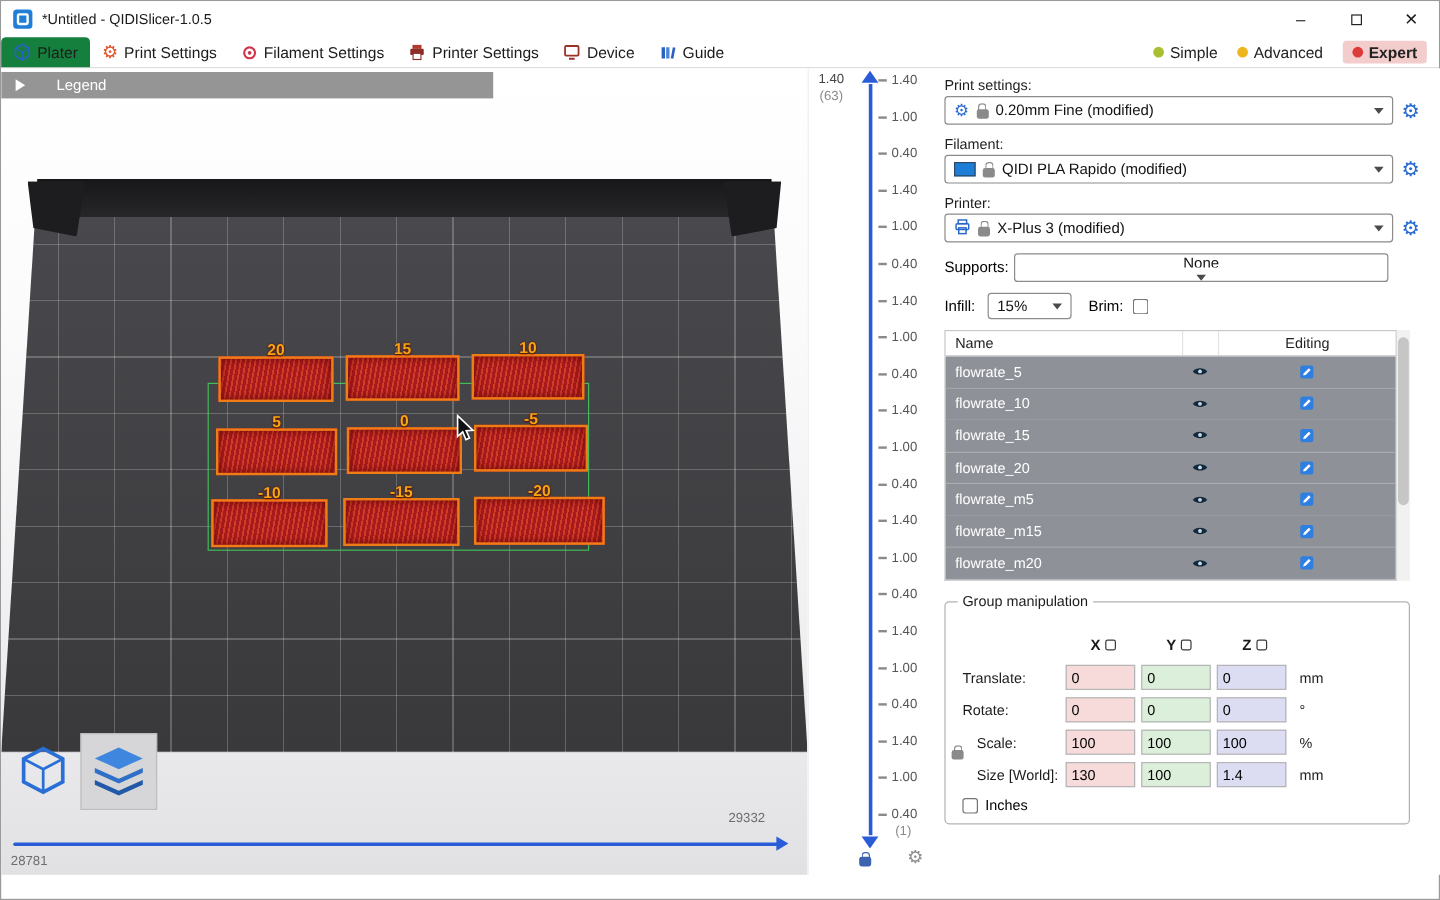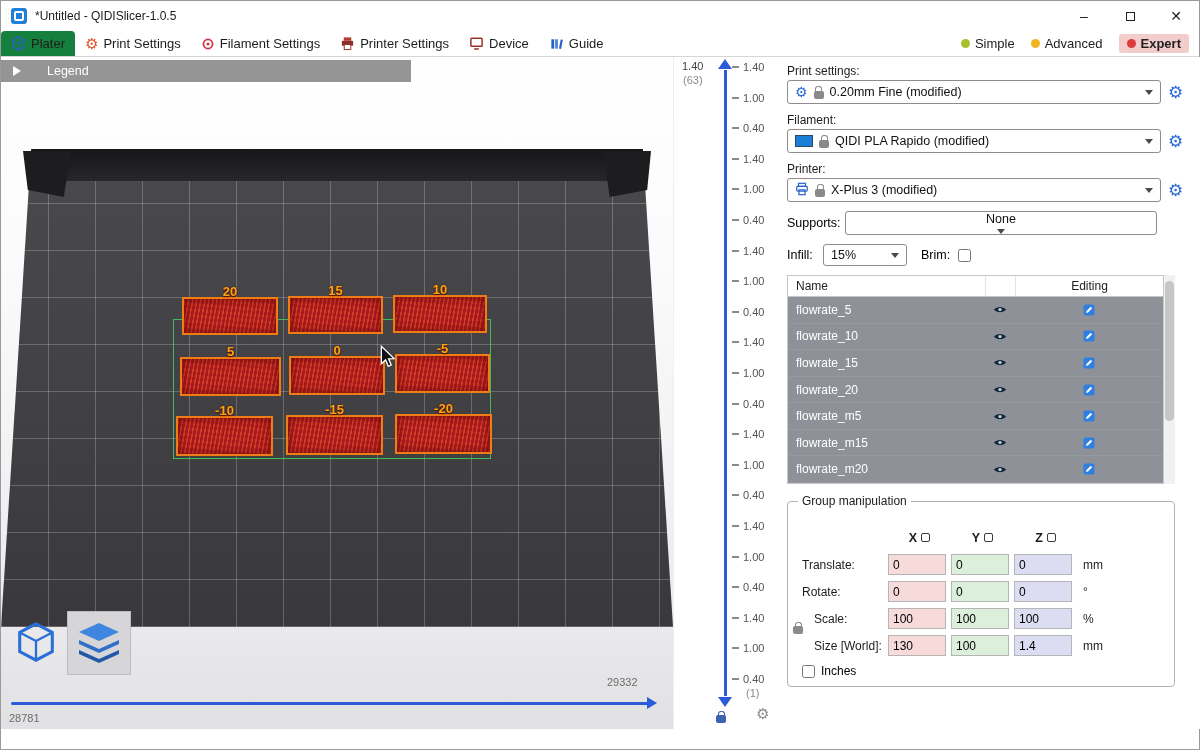--- a/index.html
+++ b/index.html
@@ -95,21 +95,21 @@
   .comborow { display:flex; align-items:center; gap:7px; }
   .combo { width:374px; height:24px; border:1px solid #8c8c8c; border-radius:3px; background:#fff;
     display:flex; align-items:center; gap:6px; padding:0 7px; font-size:12.5px; color:#111; }
   .combo .combo-text { flex:1; white-space:nowrap; overflow:hidden; }
   .chev { width:0; height:0; border-left:4px solid transparent; border-right:4px solid transparent; border-top:5px solid #4a4a4a; }
   .gearbtn { color:#2a6bd2; font-size:17px; line-height:1; }
   .cicon-gear { color:#2a6bd2; font-size:14px; line-height:1; }
   .swatch { width:18px; height:12px; border:1px solid #2c4a66; background:#1d7ed8; flex:0 0 auto; }
   .inline-row { display:flex; align-items:center; margin-top:9px; font-size:12.5px; }
   .combo.supports { width:312px;flex-direction:column; }
-  .combo.infill { width:84px; height:22px; }
+  .combo.infill { width:70px; height:22px; }
   .lbl-supports { width:58px; }
   .lbl-infill { width:36px; }
   .lbl-brim { margin-left:14px; margin-right:8px; }
   input[type="checkbox"] { width:13px; height:13px; }
 
   
   .objtable-wrap { display:flex; margin-top:9px; }
   .objtable { width:377px; }
   .ot-head { height:22px; display:flex; align-items:center; border:1px solid #c7c7c7; background:#fff; font-size:12px; color:#222; }
   .th-name { flex:1; padding-left:8px; }
@@ -250,21 +250,21 @@
           </div>
           <div class="bedobj" style="left: 394px; top: 297px; width: 95px; height: 39px;">
             <span class="olabel">-5</span>
           </div>
           <div class="bedobj" style="left: 175px; top: 359px; width: 97px; height: 40px;">
             <span class="olabel">-10</span>
           </div>
           <div class="bedobj" style="left: 285px; top: 358px; width: 97px; height: 40px;">
             <span class="olabel">-15</span>
           </div>
-          <div class="bedobj" style="left: 394px; top: 357px; width: 97px; height: 40px;">
+          <div class="bedobj" style="left: 394px; top: 357px; width: 109px; height: 40px;">
             <span class="olabel">-20</span>
           </div>
         </div>
       <div class="legend">
         <span class="legend-arrow"></span>
         <span>Legend</span>
       </div>
       <svg class="cursor" width="18" height="24" viewBox="0 0 12 18">
         <path d="M1 1 L1 14 L4.2 11.2 L6.2 16 L8.4 15 L6.4 10.4 L10.6 10.2 Z" fill="#111" stroke="#fff" stroke-width="1"></path>
       </svg>

